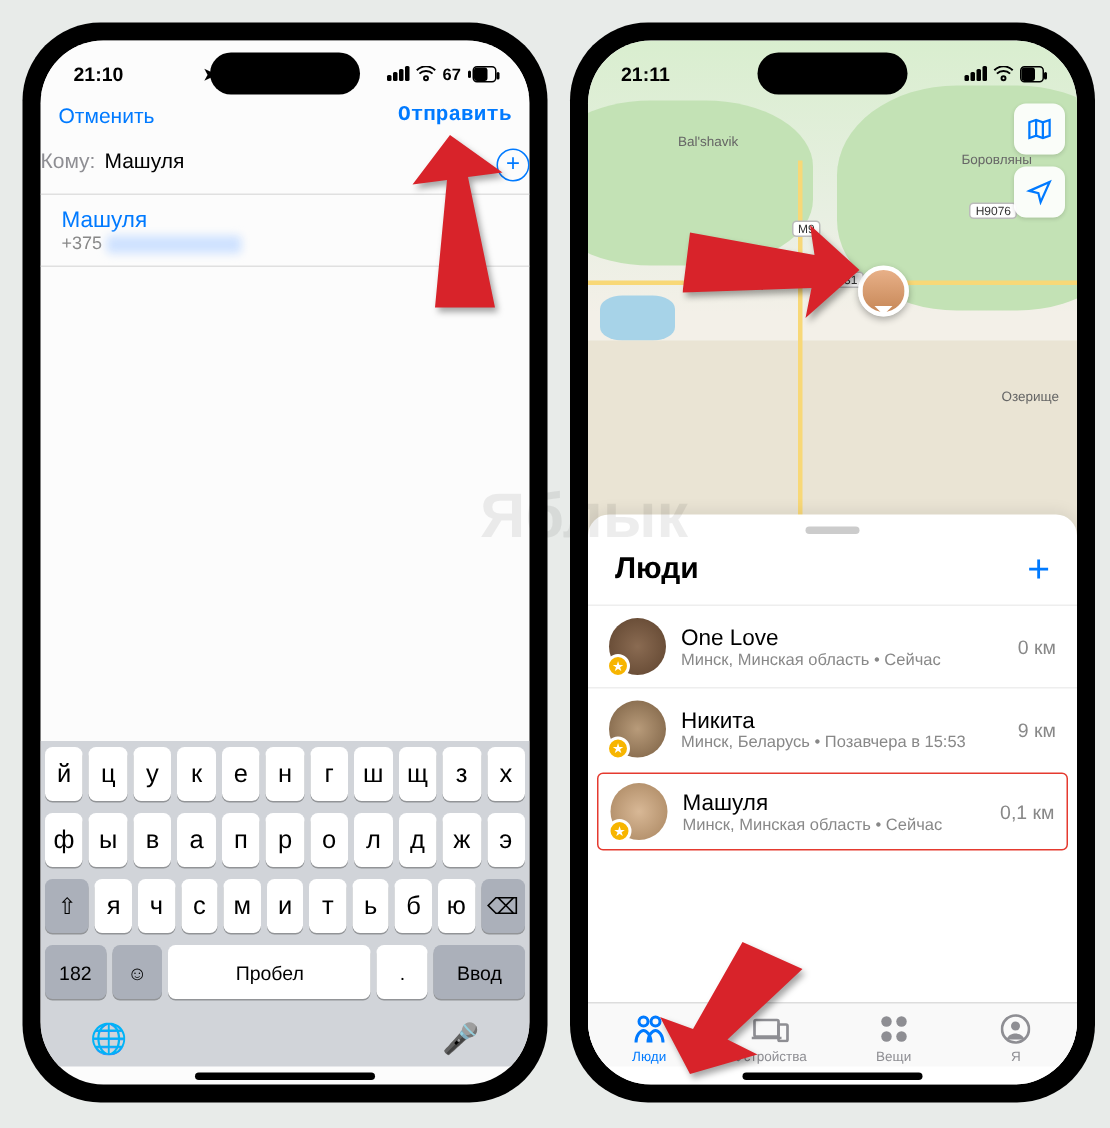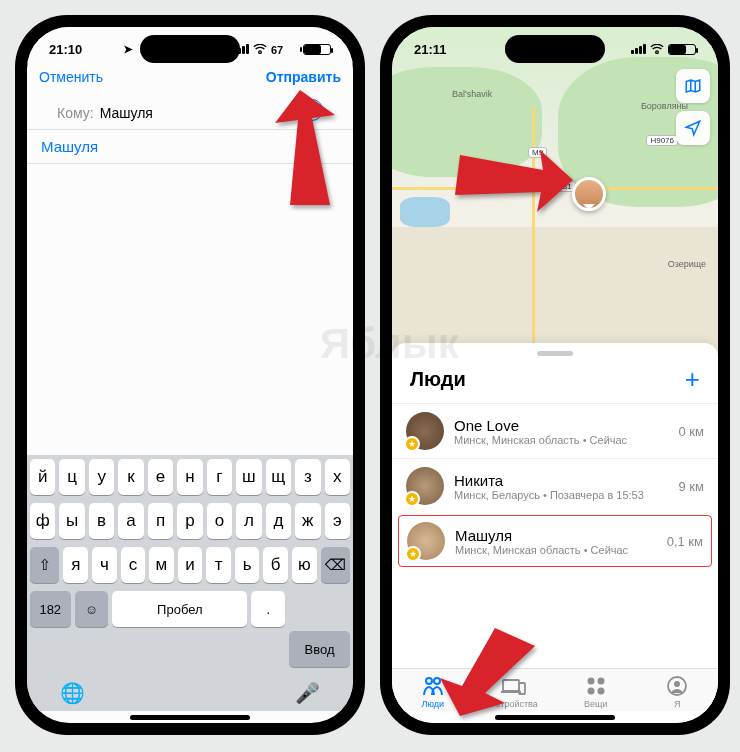--- a/index.html
+++ b/index.html
@@ -8,50 +8,50 @@
   .phone { position: absolute; width: 350px; height: 720px; background: #000; border-radius: 52px; padding: 12px; }
   .phone.left { left: 15px; top: 15px; }
   .phone.right { left: 380px; top: 15px; }
   .screen { width: 100%; height: 100%; background: #fff; border-radius: 42px; overflow: hidden; position: relative; display: flex; flex-direction: column; }
   .notch { position: absolute; top: 8px; left: 50%; transform: translateX(-50%); width: 100px; height: 28px; background: #000; border-radius: 18px; z-index: 100; }
   .status-bar { display: flex; justify-content: space-between; align-items: center; padding: 10px 22px 2px; font-size: 13px; font-weight: 600; height: 36px; }
   .status-bar .right-icons { display: flex; gap: 4px; align-items: center; }
   .sig { display: flex; gap: 1px; align-items: flex-end; }
   .sig span { width: 3px; background: #000; border-radius: 1px; }
   .sig span:nth-child(1){height:4px} .sig span:nth-child(2){height:6px} .sig span:nth-child(3){height:8px} .sig span:nth-child(4){height:10px}
-  .batt { width: 28px; height: 11px; border:1px solid #000; border-radius:3px; position: relative; }
+  .batt { width: 16px; height: 11px; border:1px solid #000; border-radius:3px; position: relative; }
   .batt::after { content:''; position:absolute; right:-3px; top:3px; width:2px; height:5px; background:#000; border-radius:1px; }
   .batt .fill { background:#000; height:100%; width:65%; border-radius:2px; }
   .batt.num { border:none; font-size:11px; }
 
   
   .nav { display: flex; justify-content: space-between; align-items: center; padding: 6px 12px; font-size: 15px; }
   .nav .title { font-weight: 600; font-size: 14px; flex:1; text-align:center; white-space:nowrap; overflow:hidden; }
   .nav .btn { color: #007aff; font-size: 14px; }
-  .nav .btn.bold { font-weight: 600; }
-  .to-row { display: flex; align-items: flex-end; padding: 8px 30px; border-bottom: 1px solid #e0e0e0; font-size: 14px; }
+  .nav .btn.bold { font-weight: 600; font-family: Liberation Mono, monospace; }
+  .to-row { display: flex; align-items: flex-start; padding: 8px 0; border-bottom: 1px solid #e0e0e0; font-size: 14px; }
   .to-row .label { color: #8e8e93; margin-right: 6px; }
   .to-row .value { flex: 1; }
   .to-row .plus { width: 22px; height: 22px; border: 1.5px solid #007aff; color: #007aff; border-radius: 50%; display: flex; align-items: center; justify-content: center; font-size: 16px; }
   .contact-row { padding: 8px 14px; border-bottom: 1px solid #e0e0e0; }
   .contact-row .name { color: #007aff; font-size: 15px; font-weight: 500; }
   .contact-row .phone-num { font-size: 12px; color: #888; }
   .contact-row .blur { display:inline-block; width:90px; height:12px; background:#cfe2ff; filter:blur(3px); vertical-align:middle; border-radius:3px;}
   .flex-fill { flex:1; }
 
   .keyboard { background: #d1d4d9; padding: 4px 3px 6px; }
   .krow { display: flex; justify-content: center; gap: 4px; margin-bottom: 8px; }
   .key { background: #fff; border-radius: 5px; height: 36px; flex: 1; display: flex; align-items: center; justify-content: center; font-size: 17px; box-shadow: 0 1px 0 rgba(0,0,0,0.3); }
   .key.shift, .key.bksp { background:#abb0ba; flex:1.2; font-size:15px; }
   .krow-bottom .key { font-size: 13px; }
   .key.num { background:#abb0ba; flex:1.2; }
   .key.emoji { background:#abb0ba; flex:1; }
   .key.space { flex:4; }
   .key.dot { flex:1; }
-  .key.enter { background:#abb0ba; flex:1.8;margin-top:40px; }
+  .key.enter { background:#abb0ba; flex:1.8; }
   .kb-footer { display:flex; justify-content:space-between; padding:6px 30px 0; color:#555; font-size:20px;}
 
   
   .screen.map-bg { background: #f0f0f0; }
   .map { height: 330px; position: relative; background: linear-gradient(180deg, #d9eecf 0%, #e8efe2 35%, #f3f0e8 55%, #f3f0e8 100%); overflow:hidden; }
   .map .forest { position:absolute; background:#c3e2b5; border-radius:40%; }
   .map .city { position:absolute; background:#eae4d4; }
   .map .water { position:absolute; background:#a7d3e8; border-radius:30%; }
   .map .road { position:absolute; background:#f8d877; height:3px; }
   .map .place { position:absolute; font-size:9px; color:#666; }
@@ -127,20 +127,21 @@
     </div>
 
     <div class="to-row">
       <span class="label">Кому:</span>
       <span class="value">Машуля</span>
       <span class="plus">+</span>
     </div>
 
     <div class="contact-row">
       <div class="name">Машуля</div>
+      <div class="phone-num"><span>+375</span> <span class="blur"></span></div>
     </div>
 
     <div class="flex-fill"></div>
 
     <div class="keyboard">
       <div class="krow" id="krow1">
           <div class="key">й</div>
           <div class="key">ц</div>
           <div class="key">у</div>
           <div class="key">к</div>

